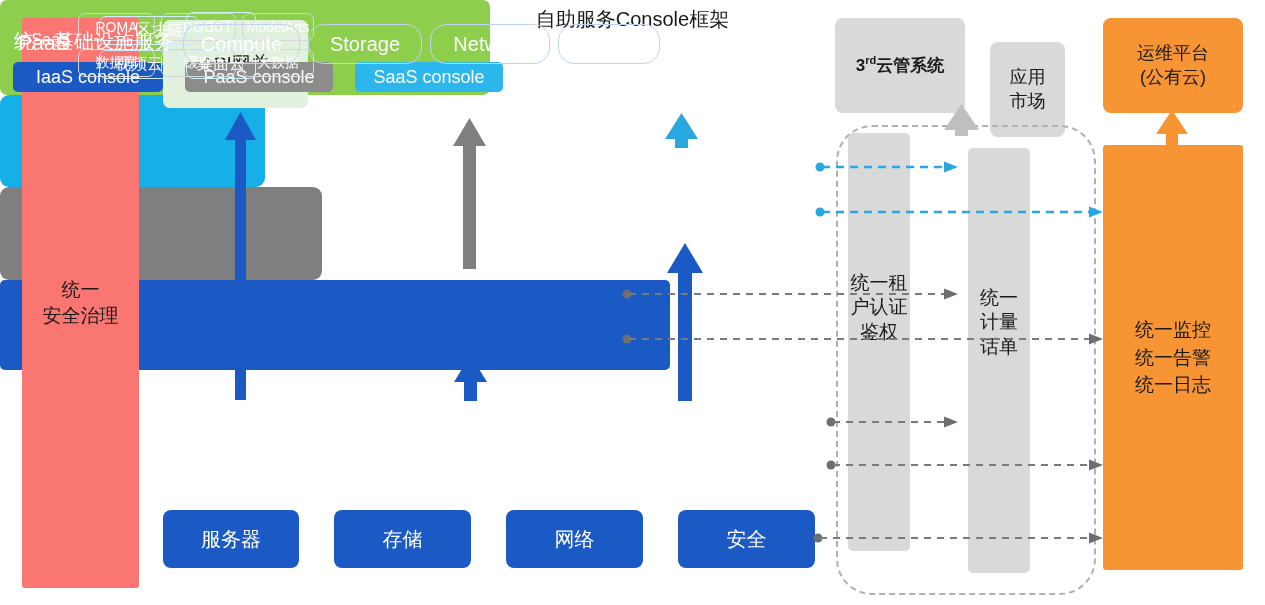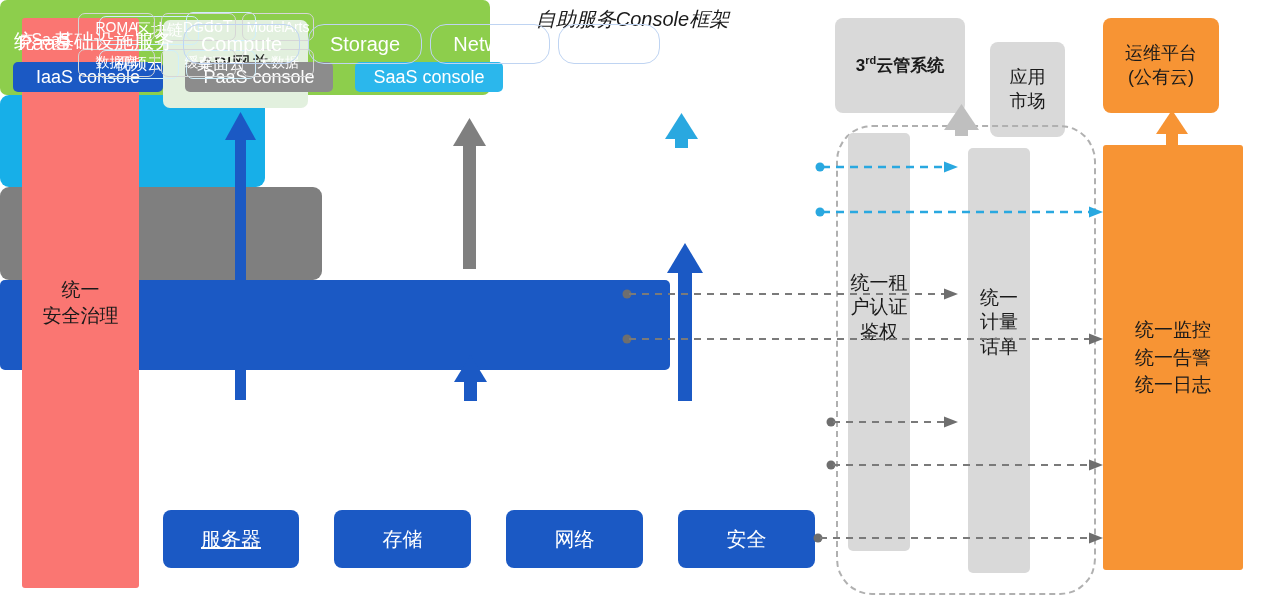--- a/index.html
+++ b/index.html
@@ -9,32 +9,32 @@
   .rnd{border-radius:9px;}
 
   
   .security{left:22px;top:18px;width:117px;height:570px;background:#FA7672;color:#1a1a1a;font-size:19px;line-height:1.35;border-radius:3px;}
 
   
   .apigw{left:163px;top:20px;width:145px;height:88px;background:#E2F0DE;color:#222;font-size:19px;border-radius:7px;}
 
   
   .console-frame{left:327px;top:18px;width:490px;height:95px;background:#8DCE4C;border-radius:7px;display:block;}
-  .console-title{position:absolute;left:0;top:6px;width:100%;text-align:center;font-size:20px;color:#1a1a1a;font-style:italic;}
+  .console-title{position:absolute;left:0;top:6px;width:100%;text-align:center;font-size:20px;color:#1a1a1a;}
   .console-chip{position:absolute;top:62px;height:30px;border-radius:5px;display:flex;align-items:center;justify-content:center;font-size:18px;color:#ffffff;}
   .chip-iaas{left:13px;width:150px;background:#1B59C4;}
   .chip-paas{left:185px;width:148px;background:#8C8C8C;}
   .chip-saas{left:355px;width:148px;background:#2BB7EC;}
 
   
   .thirdparty{left:835px;top:18px;width:130px;height:95px;background:#D9D9D9;color:#1a1a1a;font-size:17px;border-radius:8px;font-weight:bold;}
   .appmarket{left:990px;top:18px;width:75px;height:95px;background:#D9D9D9;color:#1a1a1a;font-size:18px;line-height:1.3;border-radius:8px;margin-top:24px;}
 
   
-  .ops-top{left:1103px;top:18px;width:116px;height:95px;background:#F79434;color:#1a1a1a;font-size:18px;line-height:1.3;border-radius:8px;}
+  .ops-top{left:1103px;top:18px;width:140px;height:95px;background:#F79434;color:#1a1a1a;font-size:18px;line-height:1.3;border-radius:8px;}
   .ops-body{left:1103px;top:145px;width:140px;height:425px;background:#F79434;color:#1a1a1a;font-size:19px;line-height:1.45;border-radius:3px;}
 
   
   .saas{left:553px;top:145px;width:265px;height:92px;background:#17AFE8;border-radius:9px;display:block;}
   .saas-label{position:absolute;left:12px;top:31px;width:78px;text-align:center;font-size:16px;color:#fff;}
   .saas-chip{position:absolute;height:27px;border:1.6px solid #CFEFFB;border-radius:7px;display:flex;align-items:center;justify-content:center;font-size:16px;color:#ffffff;}
   .sc1{left:99px;top:16px;width:78px;padding-left:20px;}
   .sc2{left:186px;top:12px;width:68px;}
   .sc3{left:99px;top:50px;width:78px;}
   .sc4{left:186px;top:50px;width:68px;}
@@ -50,21 +50,21 @@
   .infra{left:160px;top:398px;width:670px;height:90px;background:#1B59C4;border-radius:5px;display:block;}
   .infra-label{position:absolute;left:14px;top:28px;font-size:20px;color:#ffffff;}
   .infra-chip{position:absolute;top:24px;height:38px;border:1.6px solid #BFD4F2;border-radius:16px;display:flex;align-items:center;justify-content:center;font-size:20px;color:#ffffff;}
   .ic1{left:183px;width:115px;}
   .ic2{left:308px;width:112px;}
   .ic3{left:430px;width:118px;}
   .ic4{left:558px;width:100px;}
 
   
   .bot{top:510px;height:58px;background:#1B59C4;color:#ffffff;font-size:20px;border-radius:8px;}
-  .bot1{left:163px;width:136px;text-decoration:underline;}
+  .bot1{left:163px;width:136px;}
   .bot2{left:334px;width:137px;}
   .bot3{left:506px;width:137px;}
   .bot4{left:678px;width:137px;}
 
   
   .enclosure{position:absolute;left:836px;top:125px;width:256px;height:466px;border:2.5px dashed #B0B0B0;border-radius:36px;}
 
   
   .gcol{position:absolute;background:#D9D9D9;border-radius:5px;display:flex;align-items:flex-start;justify-content:center;color:#1a1a1a;font-size:19px;line-height:1.28;text-align:center;}
   .gcol1{left:848px;top:133px;width:62px;height:418px;}

